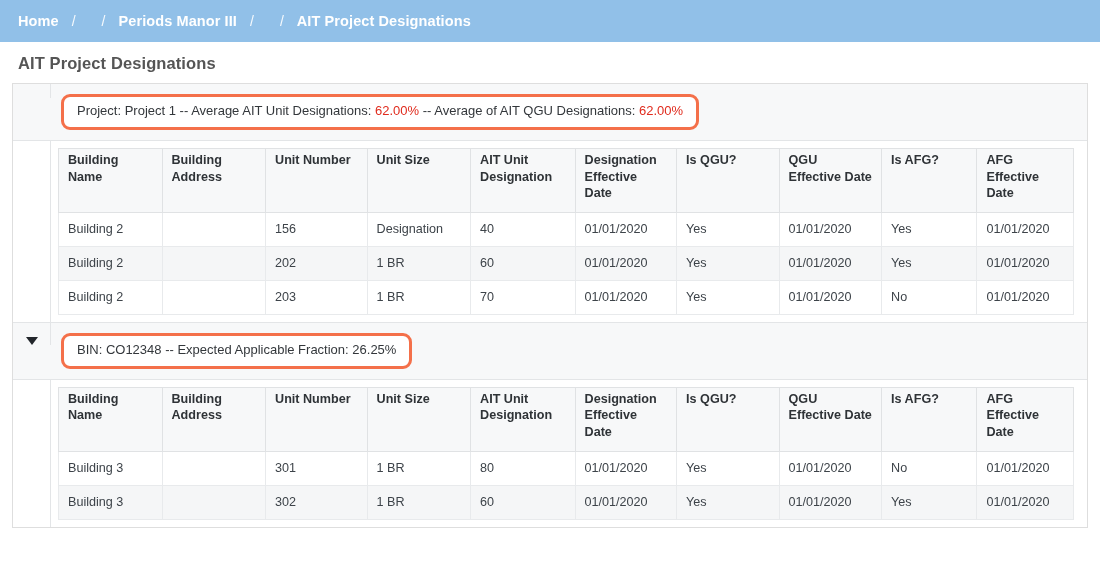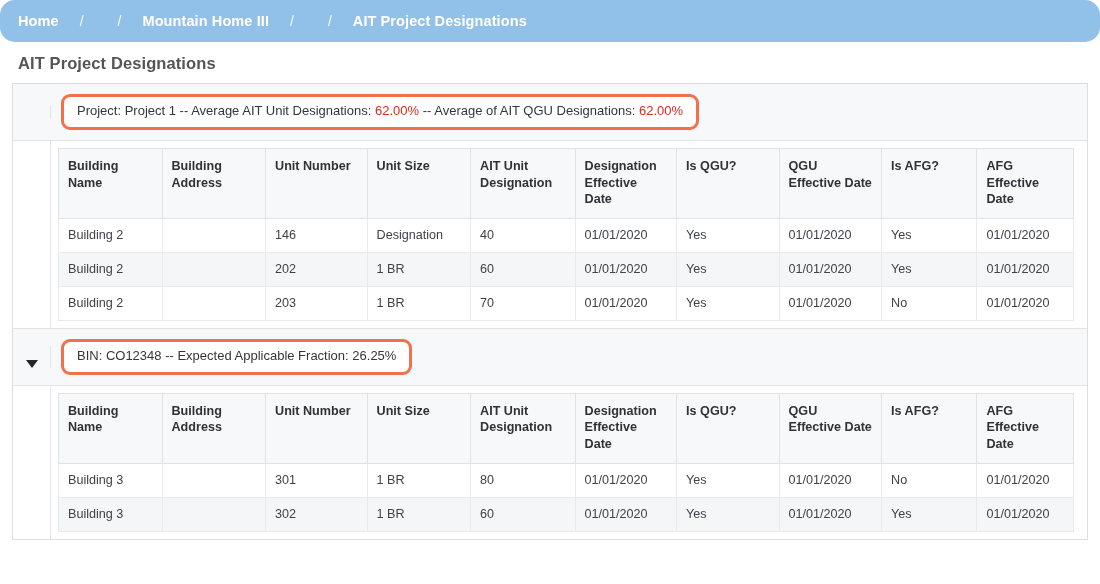--- a/index.html
+++ b/index.html
@@ -11,22 +11,21 @@
     -webkit-font-smoothing: antialiased;
   }
 
   
   .breadcrumb-bar {
     height: 42px;
     background: #91c0e8;
     display: flex;
     align-items: center;
     padding-left: 18px;
-    gap: 8px;
-    border-radius: 15px;
+    gap: 0;
   }
   .bc-item {
     color: #ffffff;
     font-size: 14.5px;
     font-weight: bold;
     text-decoration: none;
     white-space: nowrap;
     letter-spacing: .1px;
   }
   .bc-sep {
@@ -49,21 +48,21 @@
   
   .card {
     margin: 0 12px 0 12px;
     border: 1px solid #dedede;
     background: #ffffff;
   }
 
   
   .section-head {
     display: flex;
-    align-items: center;
+    align-items: flex-start;
     background: #f7f8f9;
     border-bottom: 1px solid #e3e5e7;
   }
   .section-head.plain { background: #f7f8f9; }
   .gutter {
     width: 38px;
     flex: 0 0 38px;
     border-right: 1px solid #e3e5e7;
     display: flex;
     align-items: flex-start;
@@ -124,21 +123,21 @@
     background: #ffffff;
   }
   table.grid th {
     background: #f7f8f9;
     border: 1px solid #e0e2e4;
     font-size: 12.6px;
     font-weight: bold;
     color: #2f3337;
     text-align: left;
     vertical-align: top;
-    padding: 9px 9px 10px 9px;
+    padding: 3px 9px 10px 9px;
     line-height: 1.32;
     height: 52px;
   }
   table.grid td {
     border: 1px solid #e8eaec;
     font-size: 12.6px;
     color: #3d4349;
     text-align: left;
     vertical-align: middle;
     padding: 9px 9px;
@@ -162,21 +161,21 @@
   col.c8 { width: 9.4%; }
   col.c9 { width: 9.5%; }
 </style>
 </head>
 <body>
 
 <div class="breadcrumb-bar">
     <a class="bc-item" href="#">Home</a>
     <span class="bc-sep">/</span>
     <span class="bc-sep">/</span>
-    <a class="bc-item" href="#">Mountain Home III</a>
+    <a class="bc-item" href="#">Periods Manor III</a>
     <span class="bc-sep">/</span>
     <span class="bc-sep">/</span>
     <a class="bc-item" href="#">AIT Project Designations</a>
   </div>
 
 <div class="page-title">AIT Project Designations</div>
 
 <div class="card">
 
   <div class="section-head plain">
@@ -214,21 +213,21 @@
                 <th>Is QGU?</th>
                 <th>QGU Effective Date</th>
                 <th>Is AFG?</th>
                 <th>AFG Effective Date</th>
               </tr>
             </thead>
             <tbody>
               <tr>
                 <td>Building 2</td>
                 <td></td>
-                <td>146</td>
+                <td>156</td>
                 <td>Designation</td>
                 <td>40</td>
                 <td>01/01/2020</td>
                 <td>Yes</td>
                 <td>01/01/2020</td>
                 <td>Yes</td>
                 <td>01/01/2020</td>
               </tr>
               <tr>
                 <td>Building 2</td>

